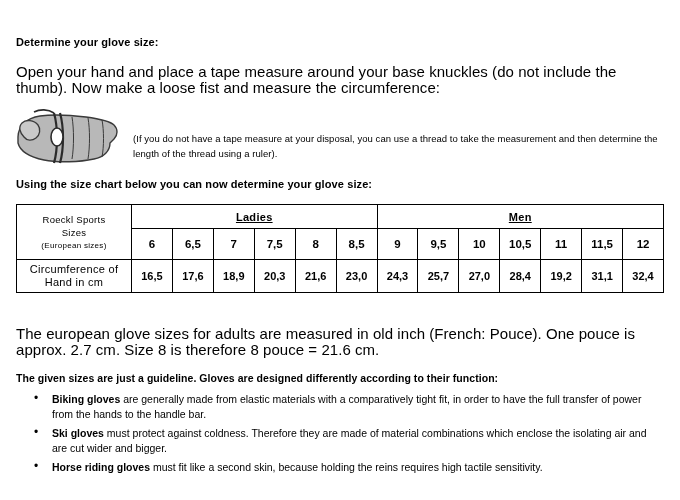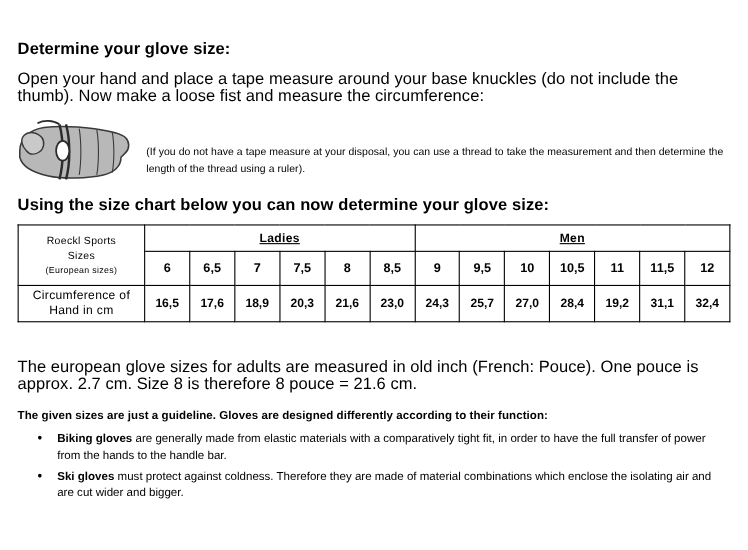--- a/index.html
+++ b/index.html
@@ -16,21 +16,21 @@
   }
   .page {
     position: relative;
     width: 680px;
     height: 500px;
     padding: 0;
     box-sizing: border-box;
   }
   .heading {
     position: absolute;
-    font-size: 15px;
+    font-size: 11px;
     font-weight: bold;
     letter-spacing: 0.1px;
   }
   #h-determine { left: 16px; top: 36px; }
   #h-usingchart { left: 16px; top: 178px; }
 
   .para {
     position: absolute;
     font-size: 15px;
     line-height: 16px;
@@ -213,15 +213,18 @@
 
   <div class="para" id="p-guideline">The given sizes are just a guideline. Gloves are designed differently according to their function:</div>
 
   <ul class="bullets">
     <li>
       <b>Biking gloves</b><span> are generally made from elastic materials with a comparatively tight fit, in order to have the full transfer of power from the hands to the handle bar.</span>
     </li>
     <li>
       <b>Ski gloves</b><span> must protect against coldness. Therefore they are made of material combinations which enclose the isolating air and are cut wider and bigger.</span>
     </li>
+    <li>
+      <b>Horse riding gloves</b><span> must fit like a second skin, because holding the reins requires high tactile sensitivity.</span>
+    </li>
   </ul>
 
 </div>
 
 </body></html>

